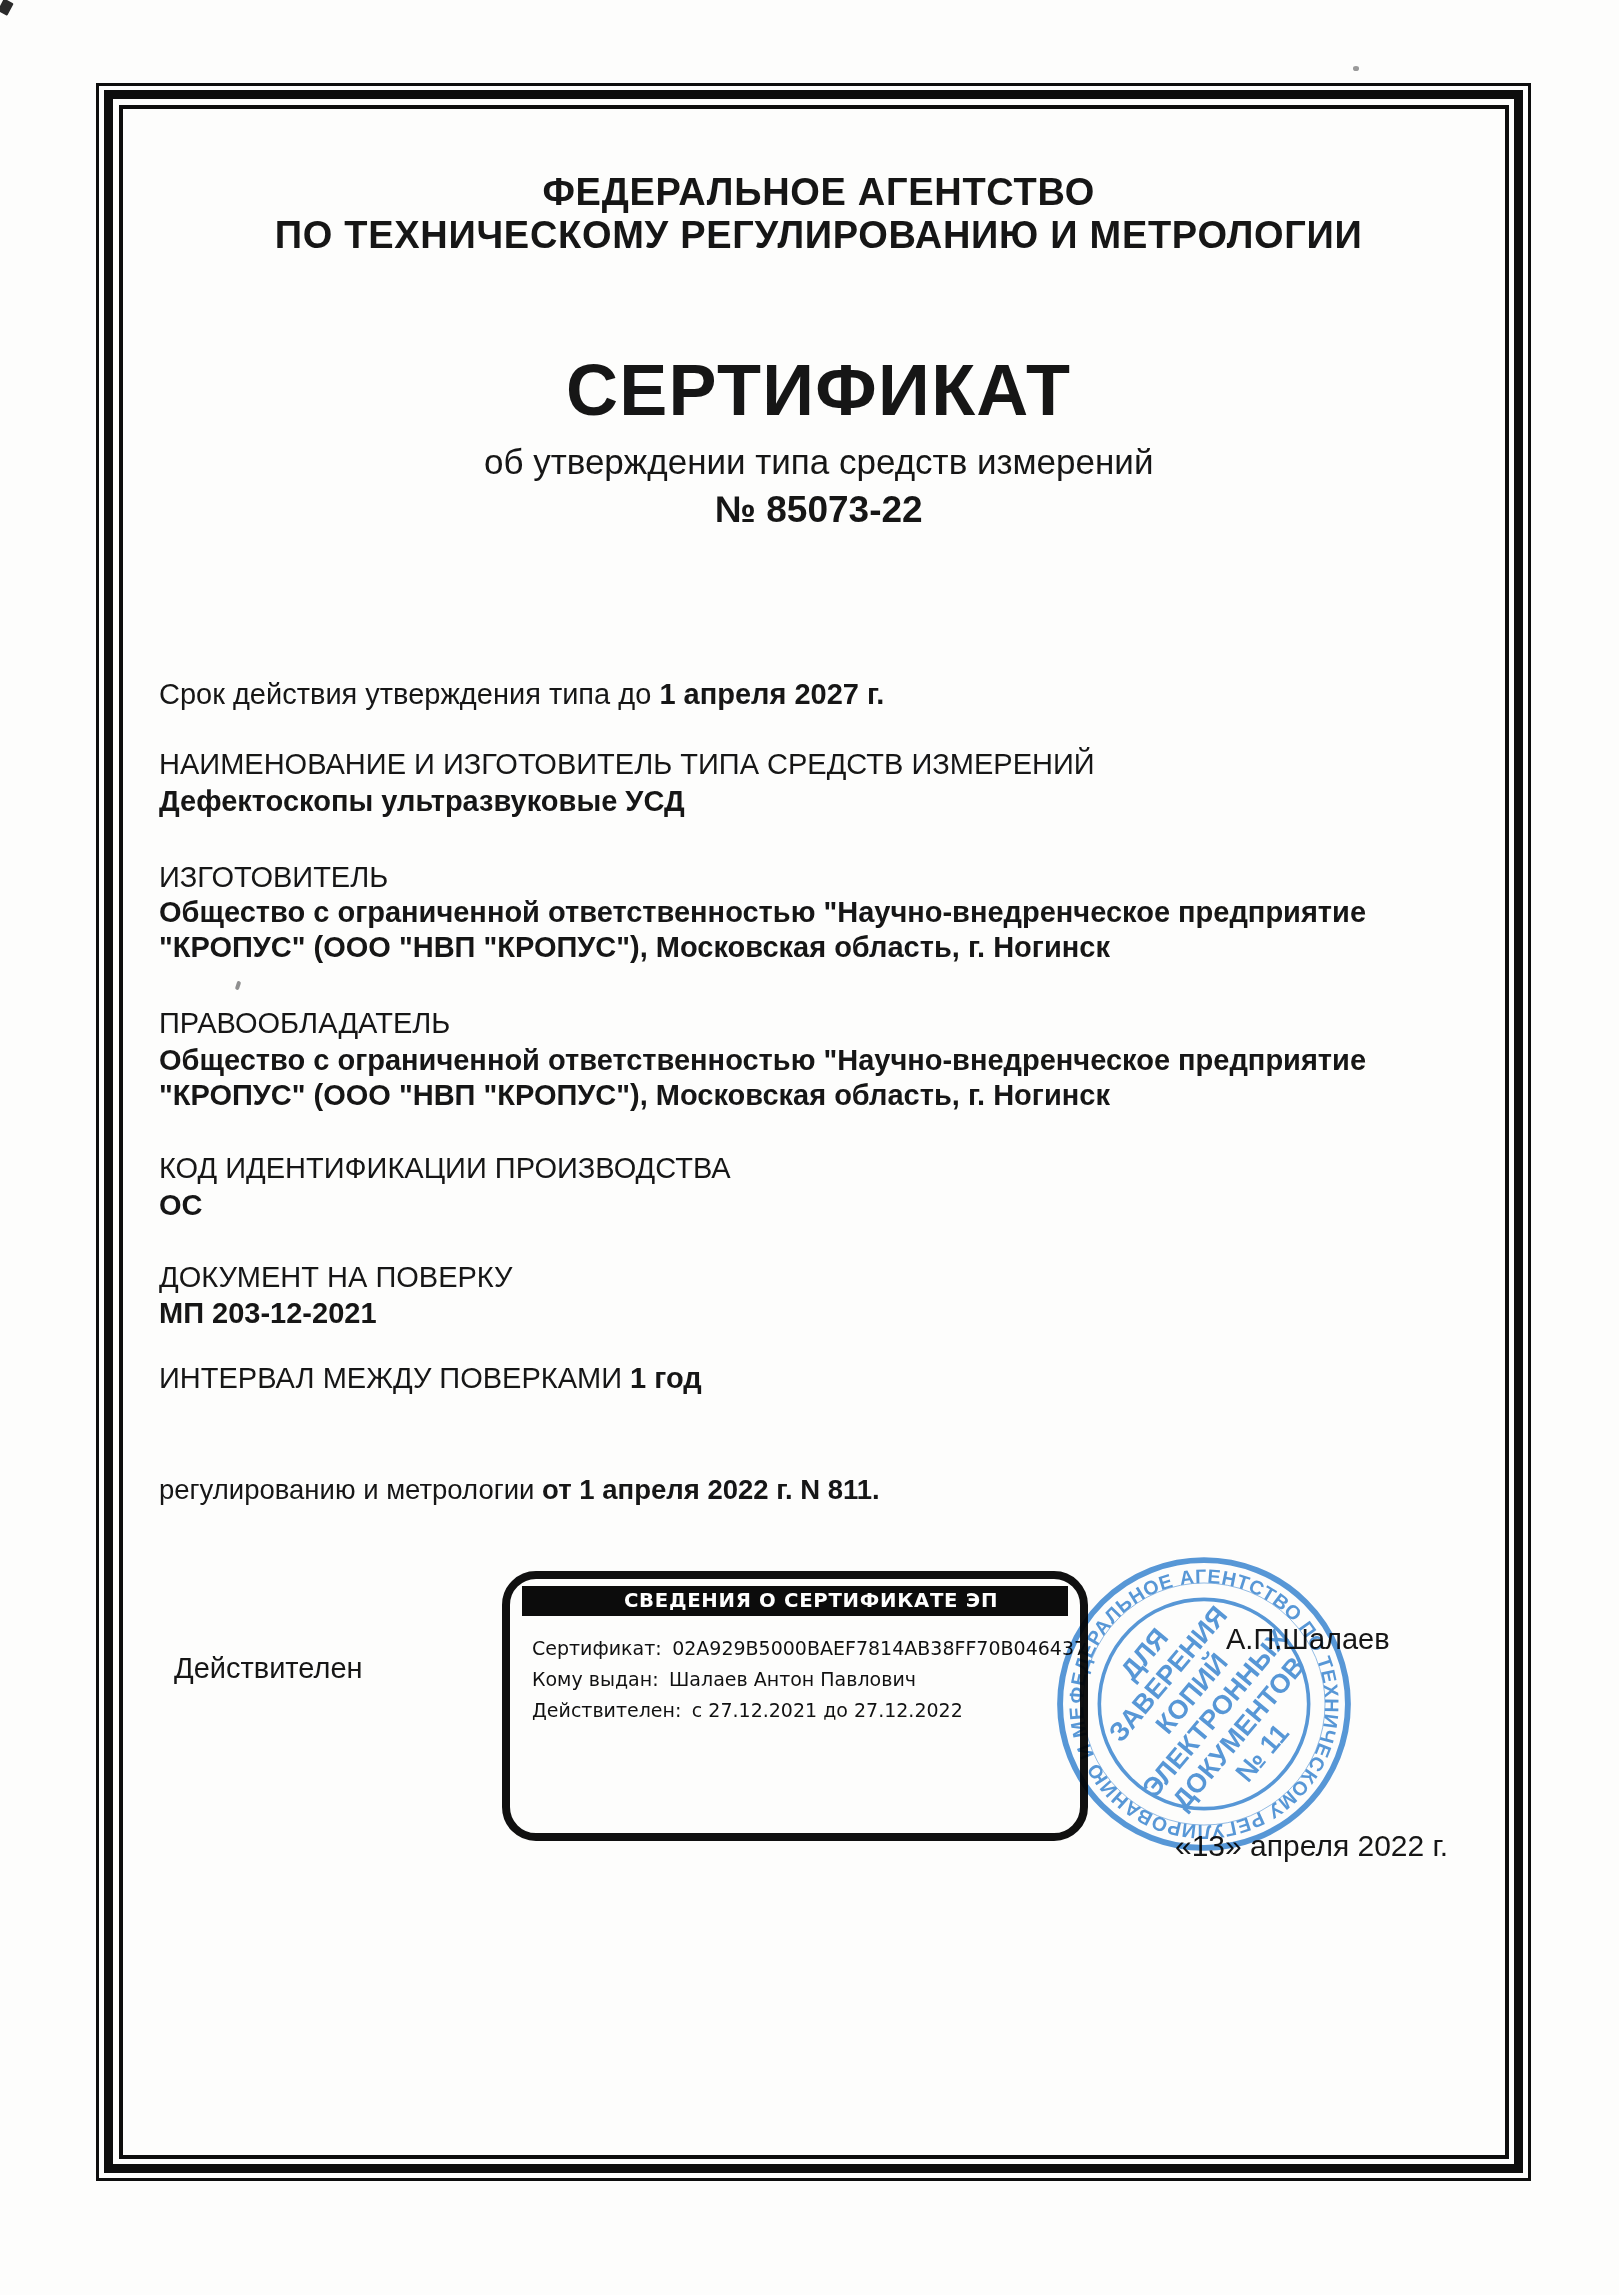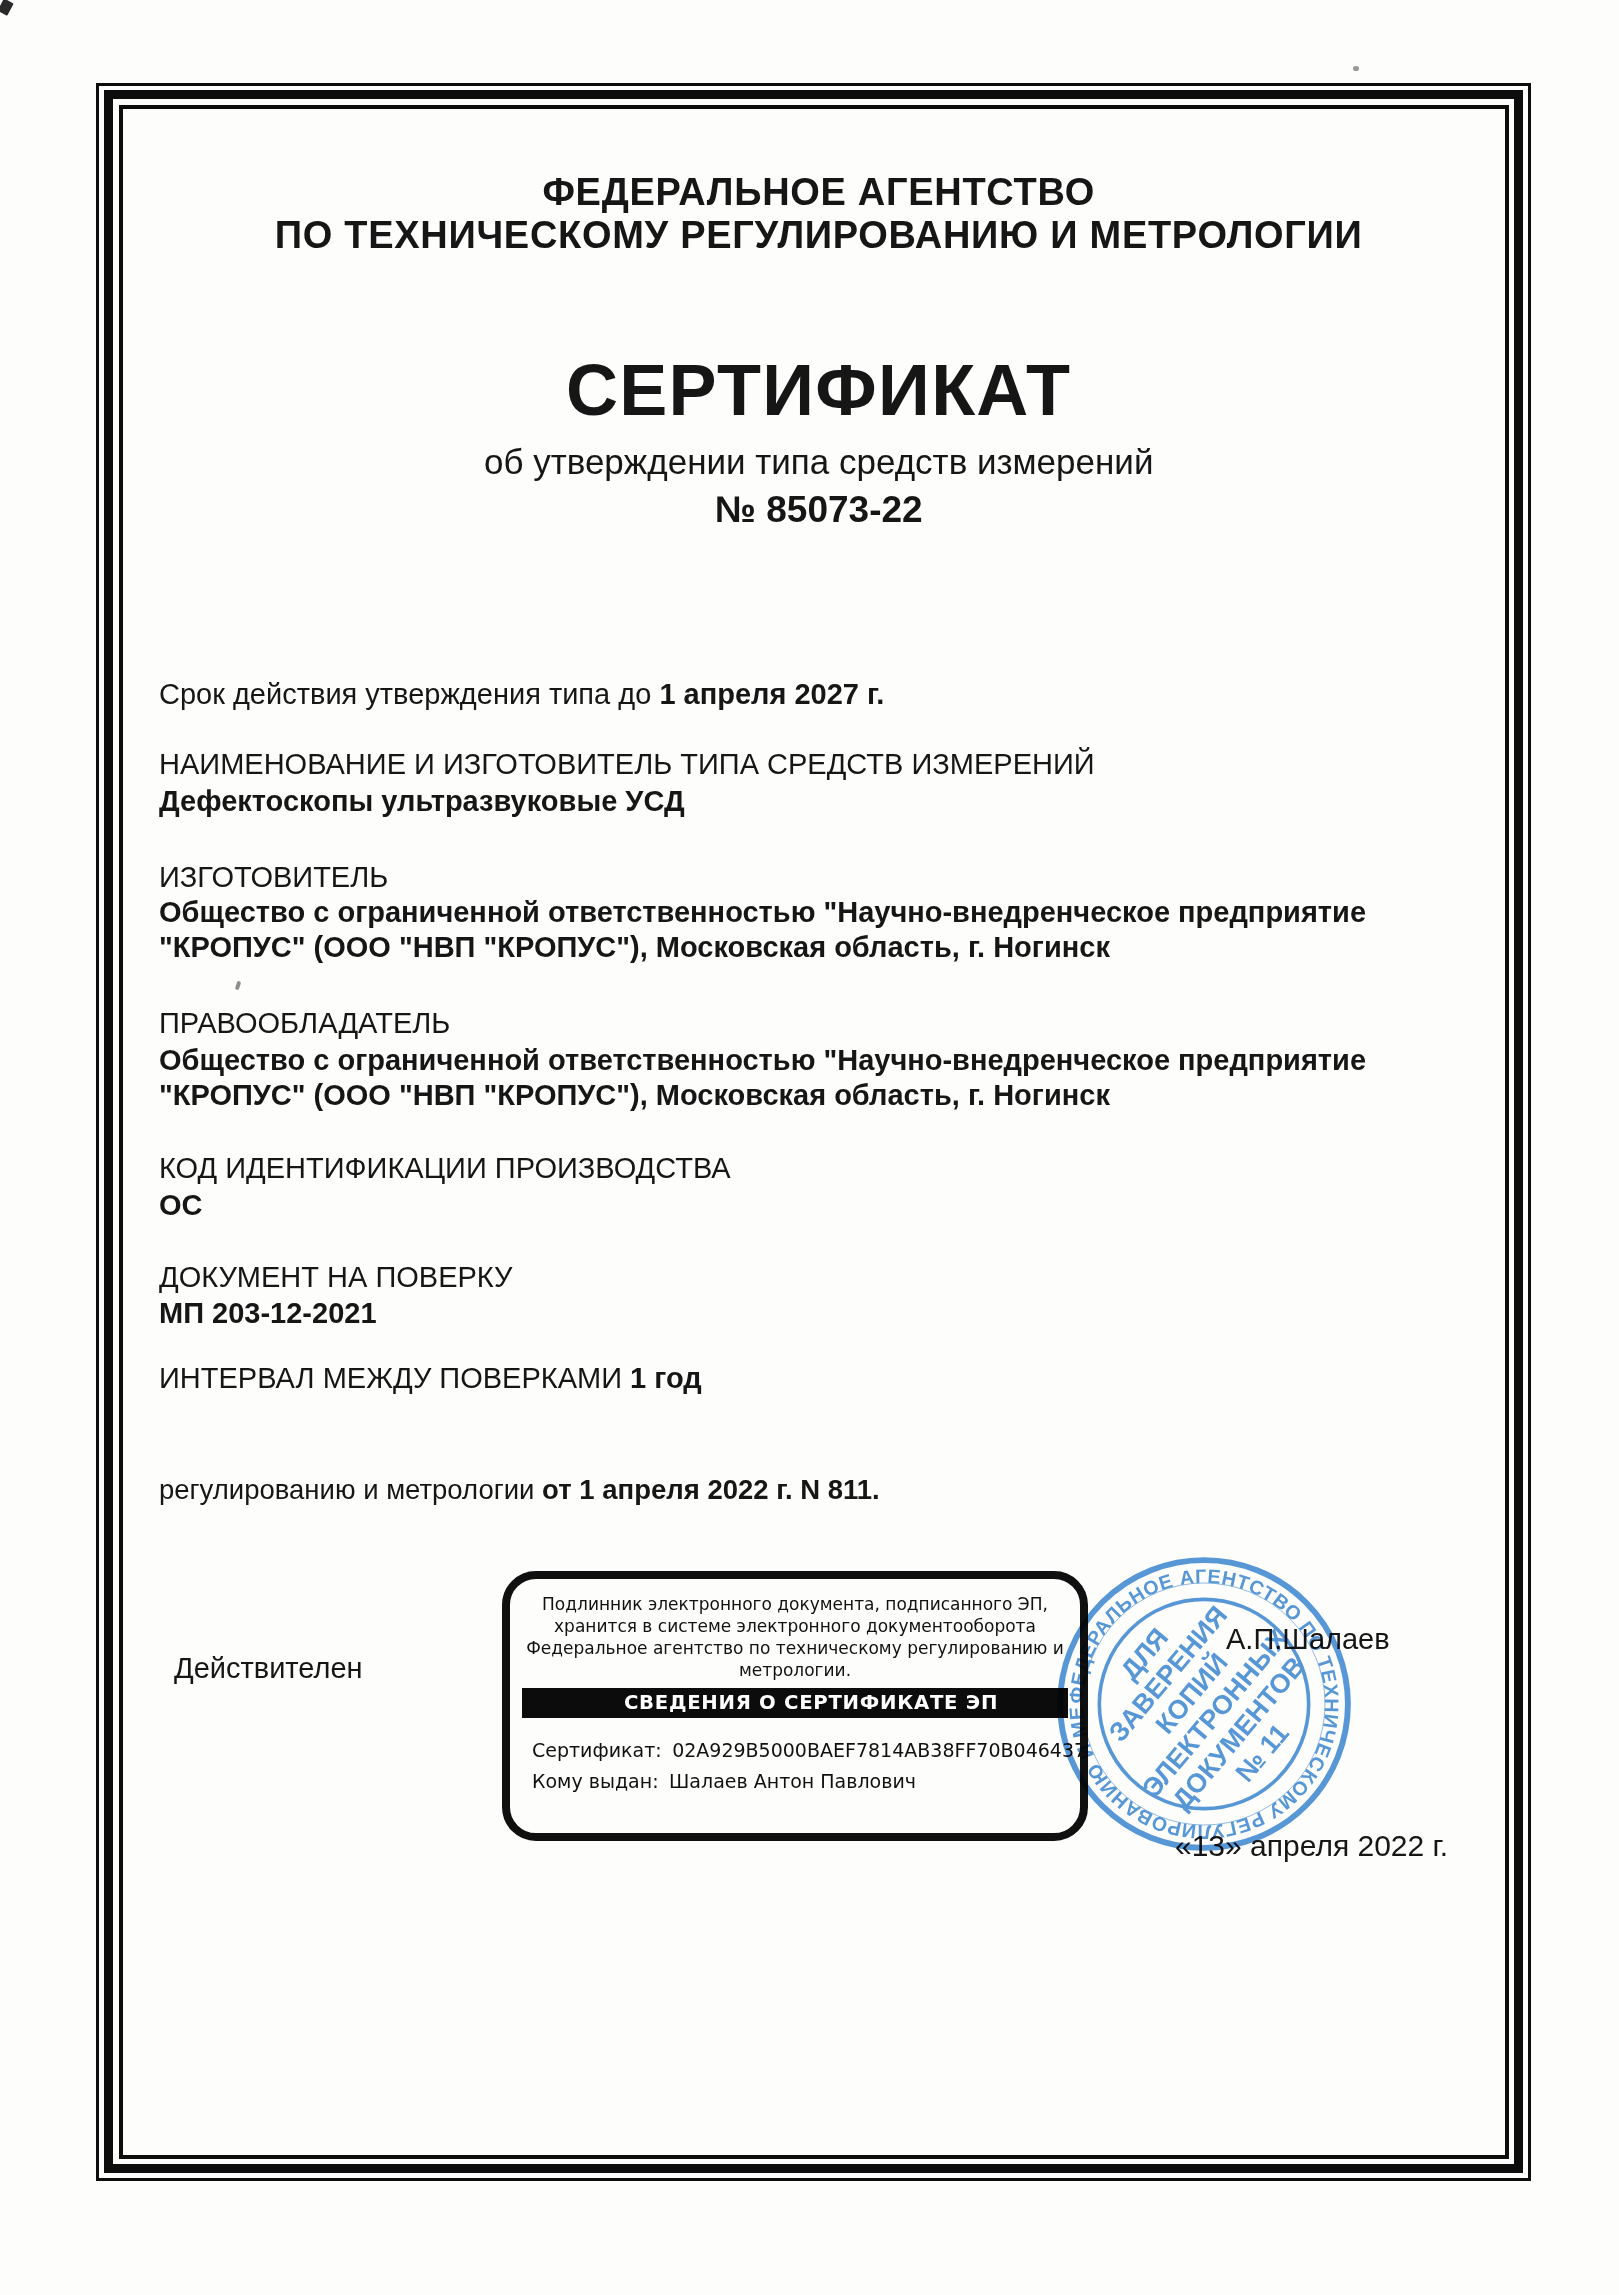--- a/index.html
+++ b/index.html
@@ -110,30 +110,25 @@
 
 <div id="approval">
   <div><span>регулированию и метрологии </span><span class="b">от 1 апреля 2022 г. N 811.</span></div>
 </div>
 
 <div id="sig-role">Действителен</div>
 <div id="sig-name">А.П.Шалаев</div>
 <div id="sig-date">«13» апреля 2022 г.</div>
 
 <div id="esign">
-  <div class="lines">
-    <div>Подлинник электронного документа, подписанного ЭП,</div>
-    <div>хранится в системе электронного документооборота</div>
-    <div>Федеральное агентство по техническому регулированию и</div>
-    <div>метрологии.</div>
-  </div>
   <div class="bar">СВЕДЕНИЯ О СЕРТИФИКАТЕ ЭП</div>
   <div class="rows">
     <div><span>Сертификат:</span><span class="val">02A929B5000BAEF7814AB38FF70B046437</span></div>
     <div><span>Кому выдан:</span><span class="val">Шалаев Антон Павлович</span></div>
+    <div><span>Действителен:</span><span class="val">с 27.12.2021 до 27.12.2022</span></div>
   </div>
 </div>
 
 <svg id="seal" viewBox="0 0 480 480">
   <g id="seal-ink" stroke="#4a8fd6" fill="#4a8fd6">
     <circle cx="240" cy="240" r="220" fill="none" stroke-width="9"></circle>
     <circle cx="240" cy="240" r="160" fill="none" stroke-width="5.5"></circle>
     <path id="sealTextPath" d="M 55,240 A 185,185 0 0 1 425,240 A 185,185 0 0 1 55,240" fill="none"></path>
     <text class="seal-ring-text" fill="#4a8fd6" stroke="none"><textPath href="#sealTextPath" startOffset="0">ФЕДЕРАЛЬНОЕ АГЕНТСТВО ПО ТЕХНИЧЕСКОМУ РЕГУЛИРОВАНИЮ И МЕТРОЛОГИИ  *  </textPath></text>
     <g transform="rotate(-50 240 240)">

